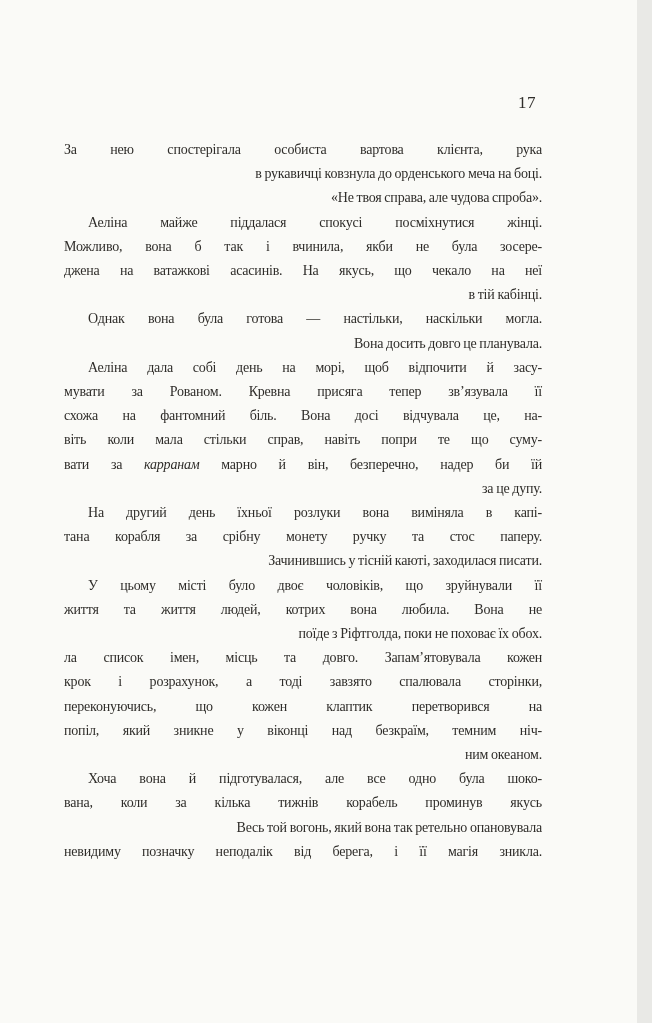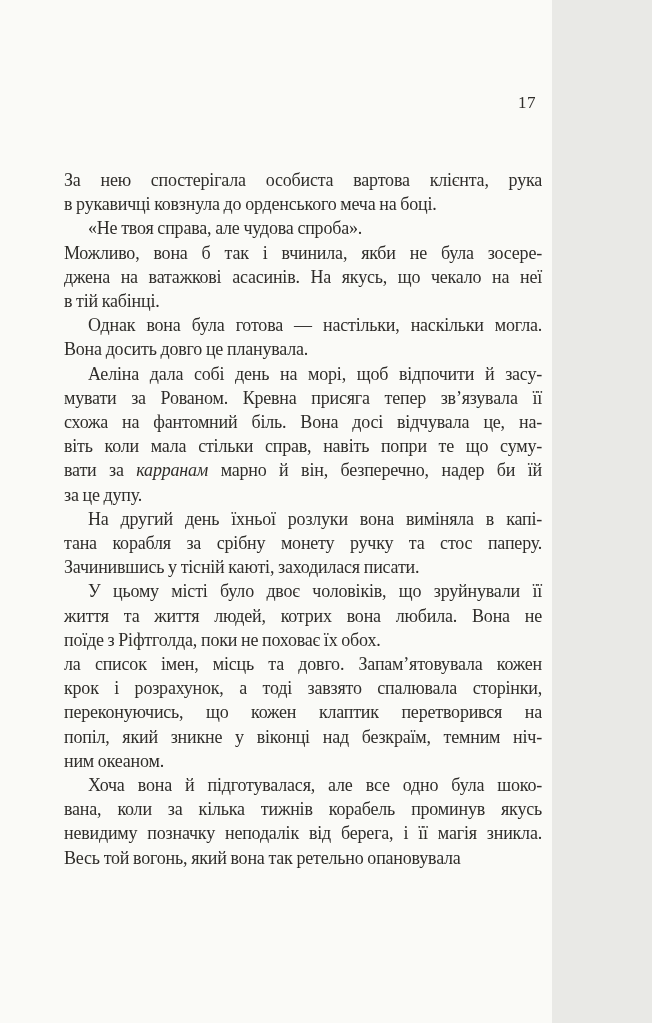--- a/index.html
+++ b/index.html
@@ -3,21 +3,21 @@
 <meta charset="utf-8">
 <style>
   :root {
     --bg: #fafaf7;
     --fg: #2f2d2a;
   }
   * { margin: 0; padding: 0; box-sizing: border-box; }
   html, body { background: #e9e9e6; }
   .page {
     position: relative;
-    width: 552px;
+    width: 637px;
     height: 1023px;
     background: var(--bg);
     font-family: "Liberation Serif", serif;
     color: var(--fg);
     overflow: hidden;
   }
   .page-number {
     position: absolute;
     top: 93px;
     left: 64px;
@@ -25,43 +25,43 @@
     text-align: right;
     font-size: 17px;
     line-height: 20px;
     letter-spacing: 0.5px;
   }
   .text-block {
     position: absolute;
     top: 138px;
     left: 64px;
     width: 478px;
-    font-size: 18px;
+    font-size: 14px;
     line-height: 24.2px;
     letter-spacing: -0.2px;
     word-spacing: -0.5px;
-    margin-top: 30px;
   }
-  .line { white-space: normal; }
+  .line { white-space: normal; text-align: right; }
   .line.just {
     text-align: justify;
     text-align-last: justify;
   }
   .line.ind { text-indent: 24px; }
   .em { font-style: italic; }
 </style>
 </head>
 <body>
 
 <div class="page">
   <div class="page-number">17</div>
   <div class="text-block">
       <div class="line just"><span>За нею спостерігала особиста вартова клієнта, рука</span></div>
       <div class="line"><span>в рукавичці ковзнула до орденського меча на боці.</span></div>
       <div class="line ind"><span>«Не твоя справа, але чудова спроба».</span></div>
+      <div class="line ind just"><span>Аеліна майже піддалася спокусі посміхнутися жінці.</span></div>
       <div class="line just"><span>Можливо, вона б так і вчинила, якби не була зосере-</span></div>
       <div class="line just"><span>джена на ватажкові асасинів. На якусь, що чекало на неї</span></div>
       <div class="line"><span>в тій кабінці.</span></div>
       <div class="line ind just"><span>Однак вона була готова — настільки, наскільки могла.</span></div>
       <div class="line"><span>Вона досить довго це планувала.</span></div>
       <div class="line ind just"><span>Аеліна дала собі день на морі, щоб відпочити й засу-</span></div>
       <div class="line just"><span>мувати за Рованом. Кревна присяга тепер зв’язувала її</span></div>
       <div class="line just"><span>схожа на фантомний біль. Вона досі відчувала це, на-</span></div>
       <div class="line just"><span>віть коли мала стільки справ, навіть попри те що суму-</span></div>
       <div class="line just"><span>вати за </span><span class="em">карранам</span><span> марно й він, безперечно, надер би їй</span></div>
@@ -72,16 +72,16 @@
       <div class="line ind just"><span>У цьому місті було двоє чоловіків, що зруйнували її</span></div>
       <div class="line just"><span>життя та життя людей, котрих вона любила. Вона не</span></div>
       <div class="line"><span>поїде з Ріфтголда, поки не поховає їх обох.</span></div>
       <div class="line just"><span>ла список імен, місць та довго. Запам’ятовувала кожен</span></div>
       <div class="line just"><span>крок і розрахунок, а тоді завзято спалювала сторінки,</span></div>
       <div class="line just"><span>переконуючись, що кожен клаптик перетворився на</span></div>
       <div class="line just"><span>попіл, який зникне у віконці над безкраїм, темним ніч-</span></div>
       <div class="line"><span>ним океаном.</span></div>
       <div class="line ind just"><span>Хоча вона й підготувалася, але все одно була шоко-</span></div>
       <div class="line just"><span>вана, коли за кілька тижнів корабель проминув якусь</span></div>
+      <div class="line"><span>Весь той вогонь, який вона так ретельно опановувала</span></div>
       <div class="line just"><span>невидиму позначку неподалік від берега, і її магія зникла.</span></div>
-      <div class="line"><span>Весь той вогонь, який вона так ретельно опановувала</span></div>
     </div>
 </div>
 
 </body></html>

